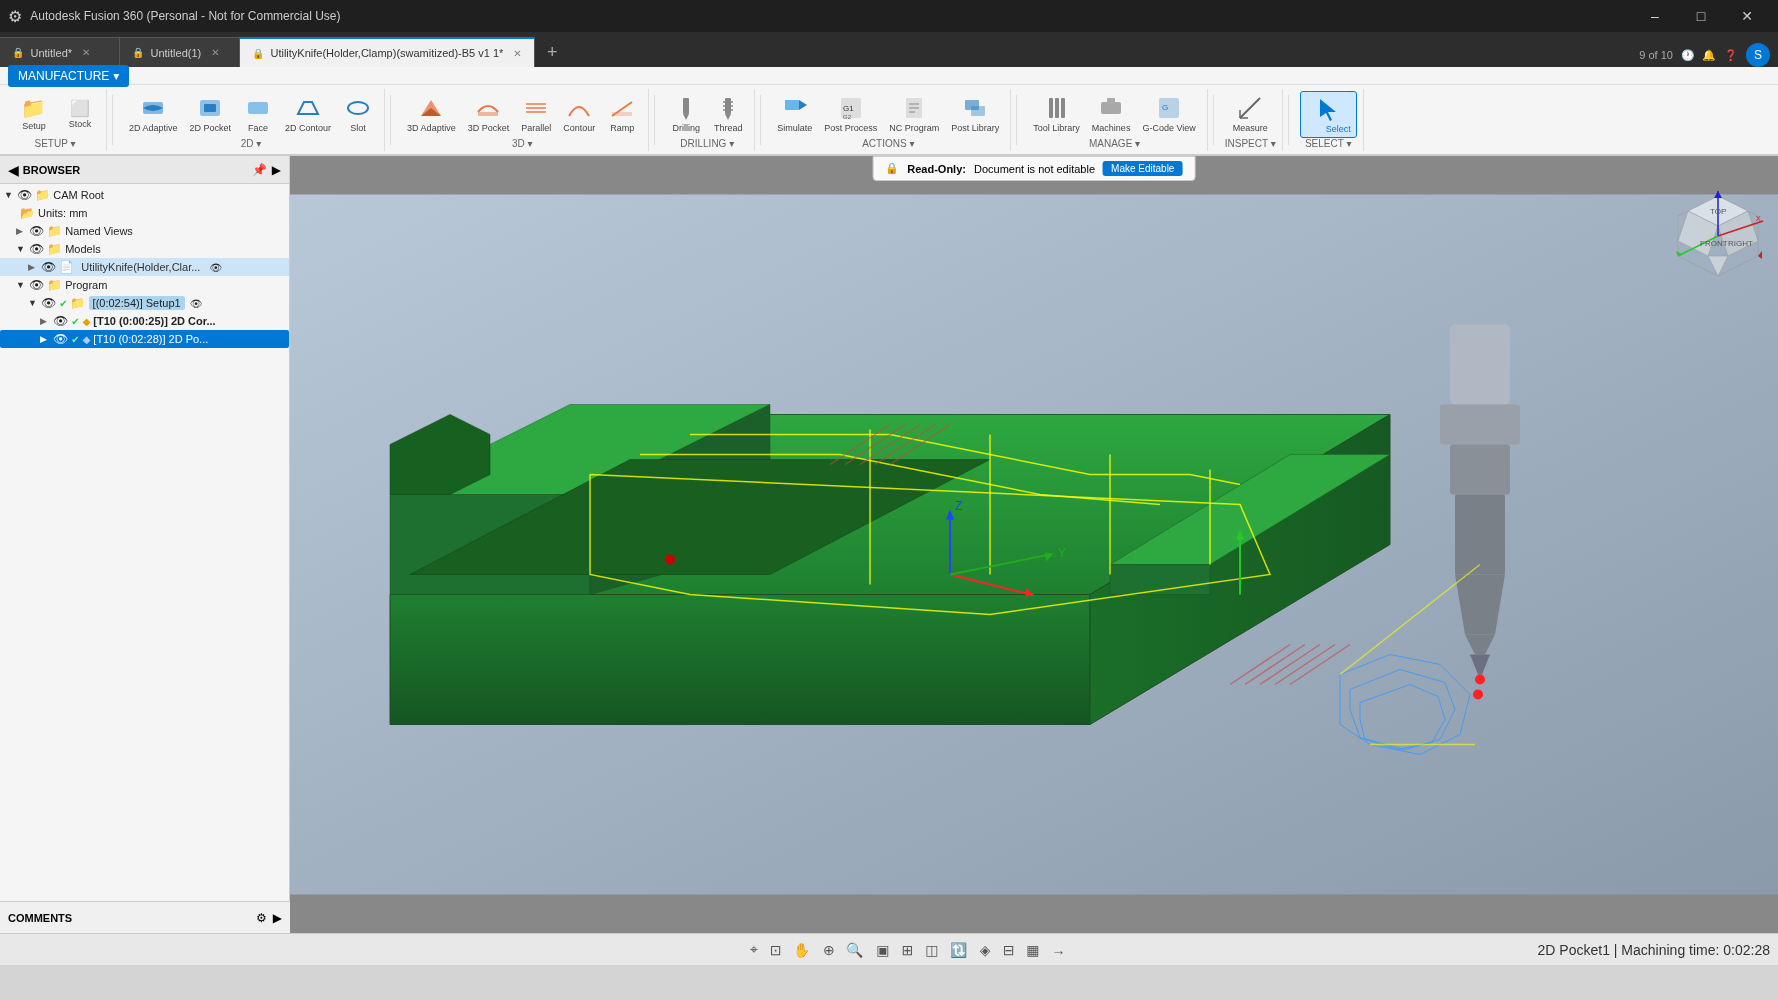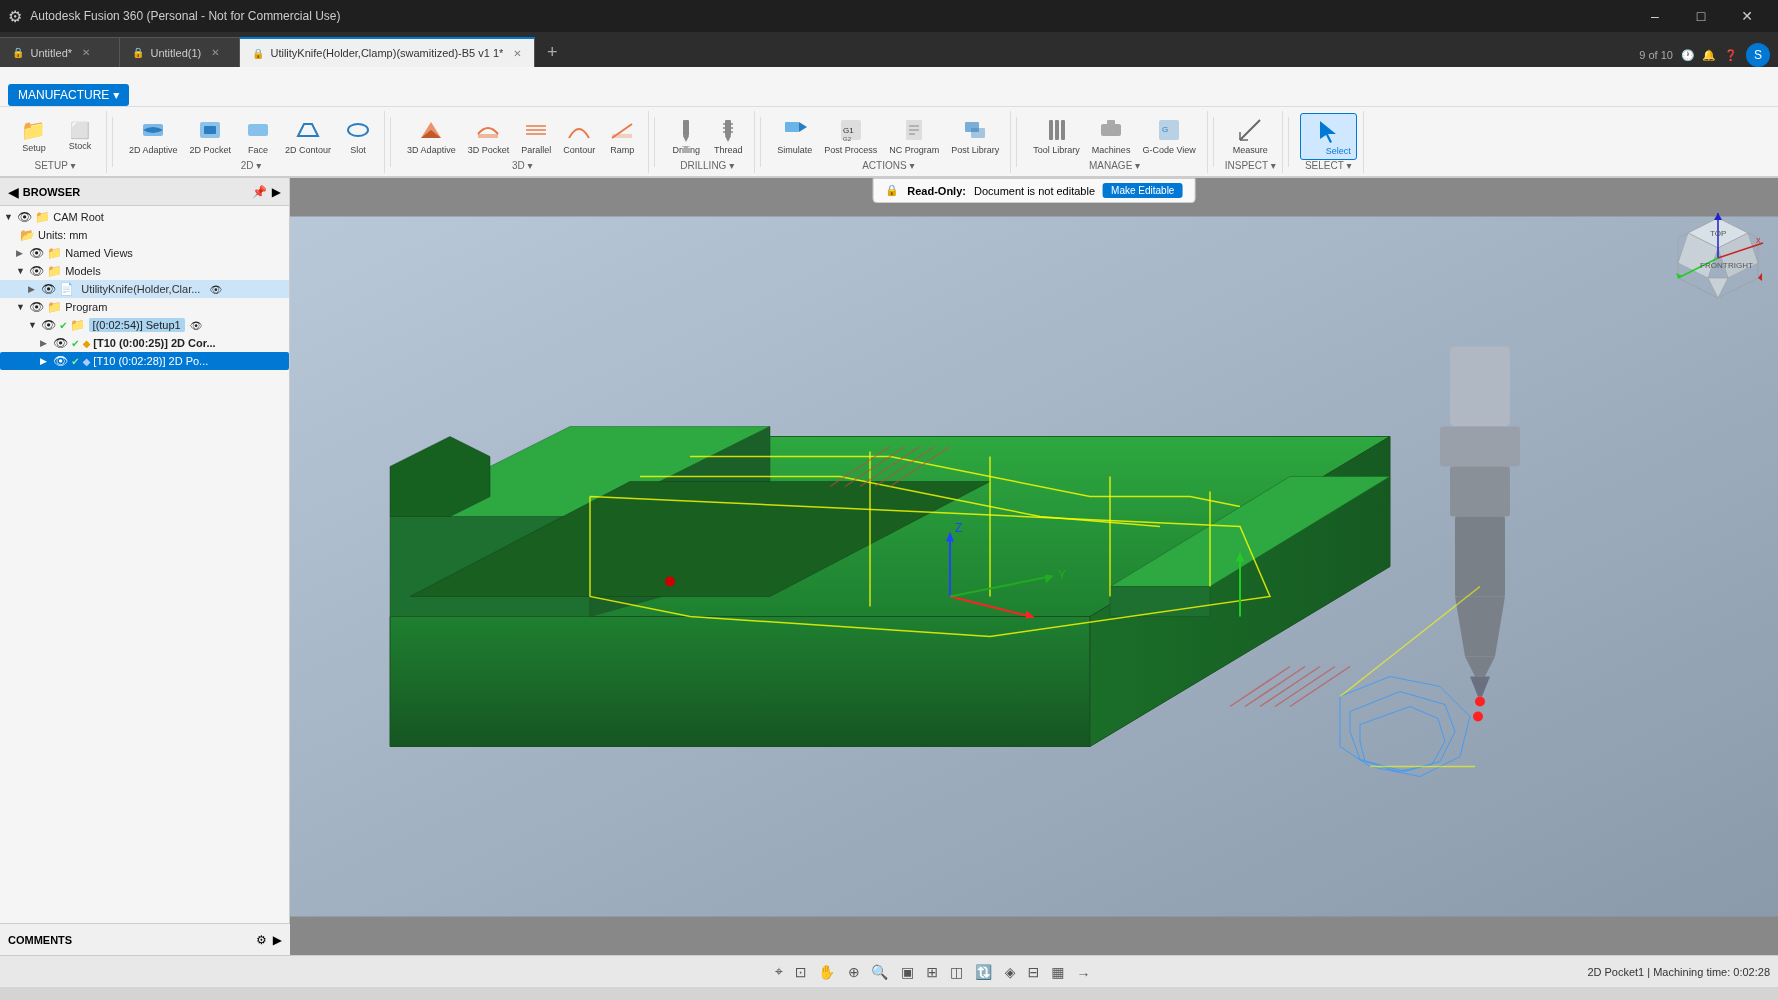--- a/index.html
+++ b/index.html
@@ -26,21 +26,21 @@
     .tab .lock-icon { font-size: 10px; color: #aaa; }
     .tab .close-tab { font-size: 10px; margin-left: 4px; opacity: 0.6; }
     .tab-add { width: 35px; height: 30px; display: flex; align-items: center; justify-content: center; color: #aaa; font-size: 18px; cursor: pointer; }
     .tab-nav { display: flex; align-items: center; margin-left: auto; padding-right: 8px; color: #aaa; font-size: 11px; gap: 8px; }
 
     
     #toolbar-area { background: #f0f0f0; border-bottom: 1px solid #ccc; }
 
     
     #modebar {
-      height: 40px; display: flex; align-items: flex-end; padding: 0 8px; background: #f5f5f5; border-bottom: 1px solid #ddd;
+      height: 18px; display: flex; align-items: center; padding: 0 8px; background: #f5f5f5; border-bottom: 1px solid #ddd;
     }
     .manufacture-btn {
       background: #0078d4; color: white; padding: 4px 10px; border-radius: 3px; cursor: pointer; font-size: 12px; display: flex; align-items: center; gap: 4px;
     }
 
     
     #ribbon-tabs {
       display: flex; padding: 0 8px; background: #f5f5f5; border-bottom: 1px solid #ddd; gap: 4px; align-items: flex-end; height: 24px;
     }
     .ribbon-tab {
@@ -631,14 +631,14 @@
     <span class="ctrl-btn" title="Zoom">🔍</span>
     <span class="ctrl-btn">▣</span>
     <span class="ctrl-btn">⊞</span>
     <span class="ctrl-btn">◫</span>
     <span class="ctrl-btn">🔃</span>
     <span class="ctrl-btn">◈</span>
     <span class="ctrl-btn">⊟</span>
     <span class="ctrl-btn">▦</span>
     <span class="ctrl-btn">→</span>
   </div>
-  <div class="status-text" style="margin-left:20px; font-size:11px; color:#333;">2D Pocket1 | Machining time: 0:02:28</div>
+  <div class="status-text" style="margin-left:20px; font-size:14px; color:#333;">2D Pocket1 | Machining time: 0:02:28</div>
 </div>
 
 </body></html>

